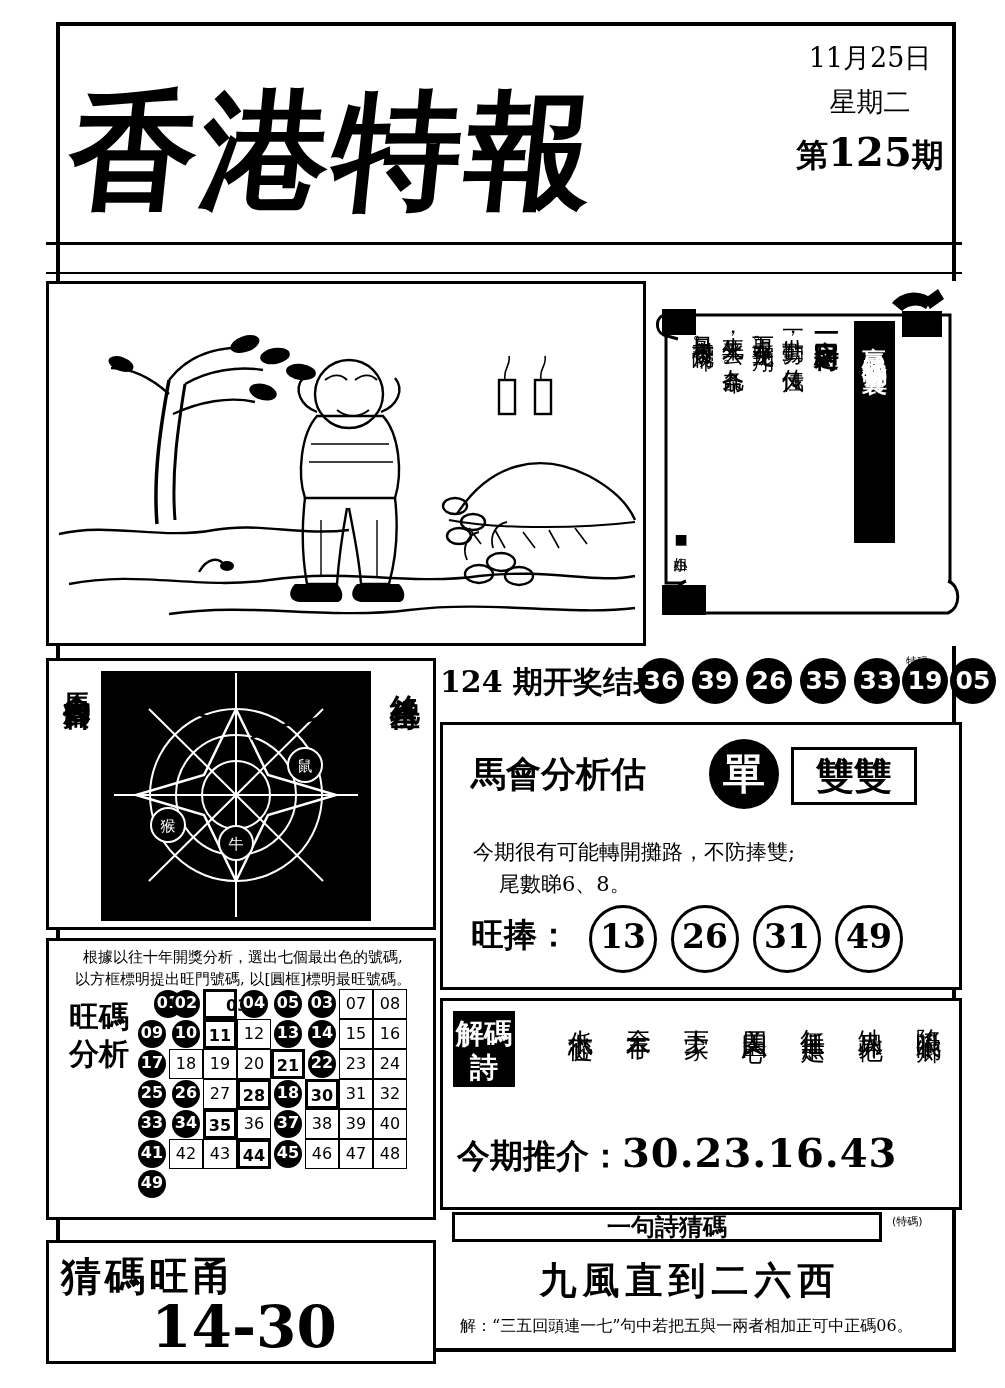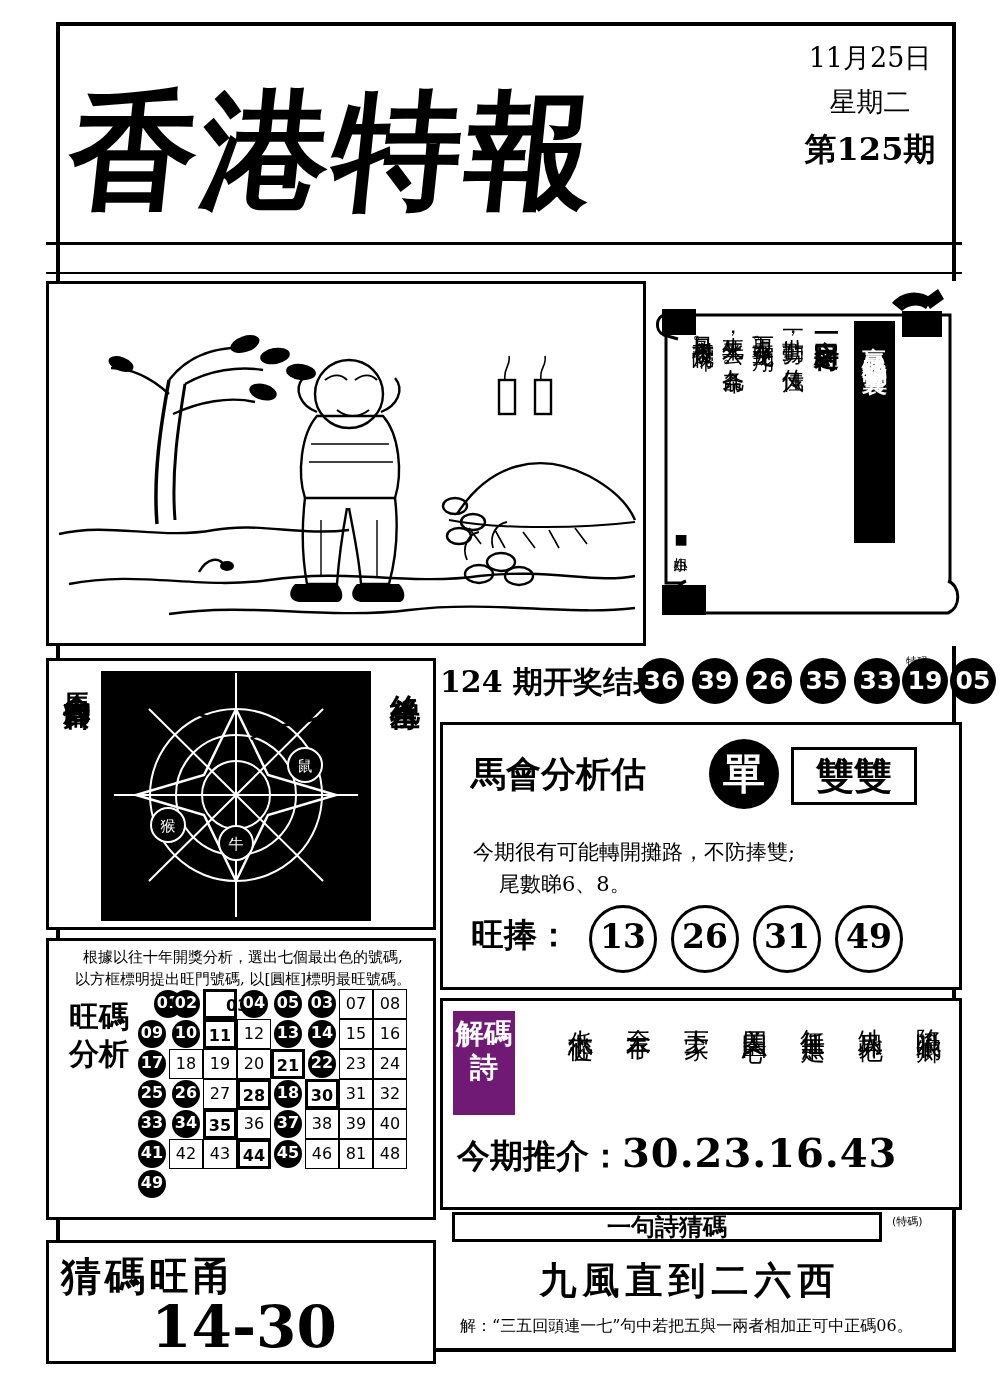--- a/index.html
+++ b/index.html
@@ -12,21 +12,21 @@
   .frame-t{position:absolute;left:56px;top:22px;width:900px;height:4px;background:#000;}
   .frame-b{position:absolute;left:56px;top:1348px;width:900px;height:4px;background:#000;}
   .corner{position:absolute;width:18px;height:18px;border:3px solid #000;}
 
   
   .masthead{position:absolute;left:70px;top:60px;width:700px;height:180px;}
   .masthead .title{font-family:"DejaVu Serif","Liberation Serif",serif;font-weight:bold;font-size:128px;letter-spacing:4px;line-height:180px;white-space:nowrap;transform:skewX(-6deg);}
   .dateblock{position:absolute;left:790px;top:40px;width:160px;text-align:center;font-family:"DejaVu Serif",serif;}
   .dateblock div{font-size:27px;margin-bottom:8px;white-space:nowrap;}
   .dateblock .issue{font-size:32px;font-weight:bold;}
-  .dateblock .issue .num{font-size:32px;}
+  .dateblock .issue .num{font-size:40px;}
 
   .rule{position:absolute;left:46px;width:916px;height:3px;background:#000;}
   .subline{position:absolute;left:46px;top:250px;width:916px;font-size:14.5px;font-family:"DejaVu Sans",sans-serif;white-space:nowrap;letter-spacing:-0.3px;}
 
   
   .panel{position:absolute;border:3px solid #000;box-sizing:border-box;background:#fff;}
 
   
   .illus{left:46px;top:281px;width:600px;height:365px;}
   .illus svg{display:block;}
@@ -59,21 +59,21 @@
   .hc-note{position:absolute;left:8px;top:6px;width:372px;font-size:15px;font-family:"DejaVu Serif",serif;line-height:1.45;text-align:center;}
   .hc-label{position:absolute;left:10px;top:58px;width:70px;text-align:right;font-family:Liberation Sans, sans-serif;font-weight:bold;font-size:30px;line-height:1.22;}
   .grid{position:absolute;left:86px;top:48px;}
   .cell{position:absolute;width:34px;height:30px;border:1px solid #000;box-sizing:border-box;font-size:16px;font-family:"DejaVu Sans",sans-serif;text-align:center;line-height:28px;}
   .cell.sq{border:3px solid #000;font-weight:bold;}
   .cell.cir{border:none;}
   .cell.cir span{display:inline-block;width:28px;height:28px;line-height:26px;border-radius:50%;background:#000;color:#fff;font-weight:bold;}
 
   
   .decode{left:440px;top:998px;width:522px;height:212px;}
-  .dec-badge{position:absolute;left:10px;top:10px;width:62px;height:104px;background:#701a75;color:#fff;font-family:"DejaVu Serif",serif;font-weight:bold;font-size:28px;text-align:center;line-height:1.2;padding-top:6px;box-sizing:border-box;}
+  .dec-badge{position:absolute;left:10px;top:10px;width:62px;height:76px;background:#000000;color:#fff;font-family:"DejaVu Serif",serif;font-weight:bold;font-size:28px;text-align:center;line-height:1.2;padding-top:6px;box-sizing:border-box;}
   .dcol{position:absolute;top:8px;writing-mode:vertical-rl;text-orientation:upright;font-family:"DejaVu Serif",serif;font-size:25px;letter-spacing:3px;white-space:nowrap;}
   .tuijian{position:absolute;left:14px;top:128px;font-family:"DejaVu Serif",serif;font-weight:bold;font-size:33px;white-space:nowrap;}
   .tuijian .nums{font-size:40px;letter-spacing:1px;}
 
   
   .guess{left:46px;top:1228px;width:390px;height:124px;margin-top:12px;}
   .guess-t{position:absolute;left:12px;top:6px;font-family:"DejaVu Serif",serif;font-weight:bold;font-size:40px;letter-spacing:4px;white-space:nowrap;}
   .guess-n{position:absolute;left:0;top:50px;width:390px;text-align:center;font-family:"DejaVu Serif",serif;font-weight:bold;font-size:58px;}
 
   
@@ -298,21 +298,21 @@
         <div class="cell cir" style="left: 136px; top: 120px;"><span>37</span></div>
         <div class="cell" style="left: 170px; top: 120px;">38</div>
         <div class="cell" style="left: 204px; top: 120px;">39</div>
         <div class="cell" style="left: 238px; top: 120px;">40</div>
         <div class="cell cir" style="left: 0px; top: 150px;"><span>41</span></div>
         <div class="cell" style="left: 34px; top: 150px;">42</div>
         <div class="cell" style="left: 68px; top: 150px;">43</div>
         <div class="cell sq" style="left: 102px; top: 150px;">44</div>
         <div class="cell cir" style="left: 136px; top: 150px;"><span>45</span></div>
         <div class="cell" style="left: 170px; top: 150px;">46</div>
-        <div class="cell" style="left: 204px; top: 150px;">81</div>
+        <div class="cell" style="left: 204px; top: 150px;">47</div>
         <div class="cell" style="left: 238px; top: 150px;">48</div>
         <div class="cell cir" style="left: 0px; top: 180px;"><span>49</span></div>
       </div>
   </div>
 
   <div class="panel decode">
     <div class="dec-badge">解碼詩</div>
     <div class="dcol" style="right:14px;">陷吼眼鄉</div>
     <div class="dcol" style="right:72px;">缺人异他</div>
     <div class="dcol" style="right:130px;">無任無走</div>

